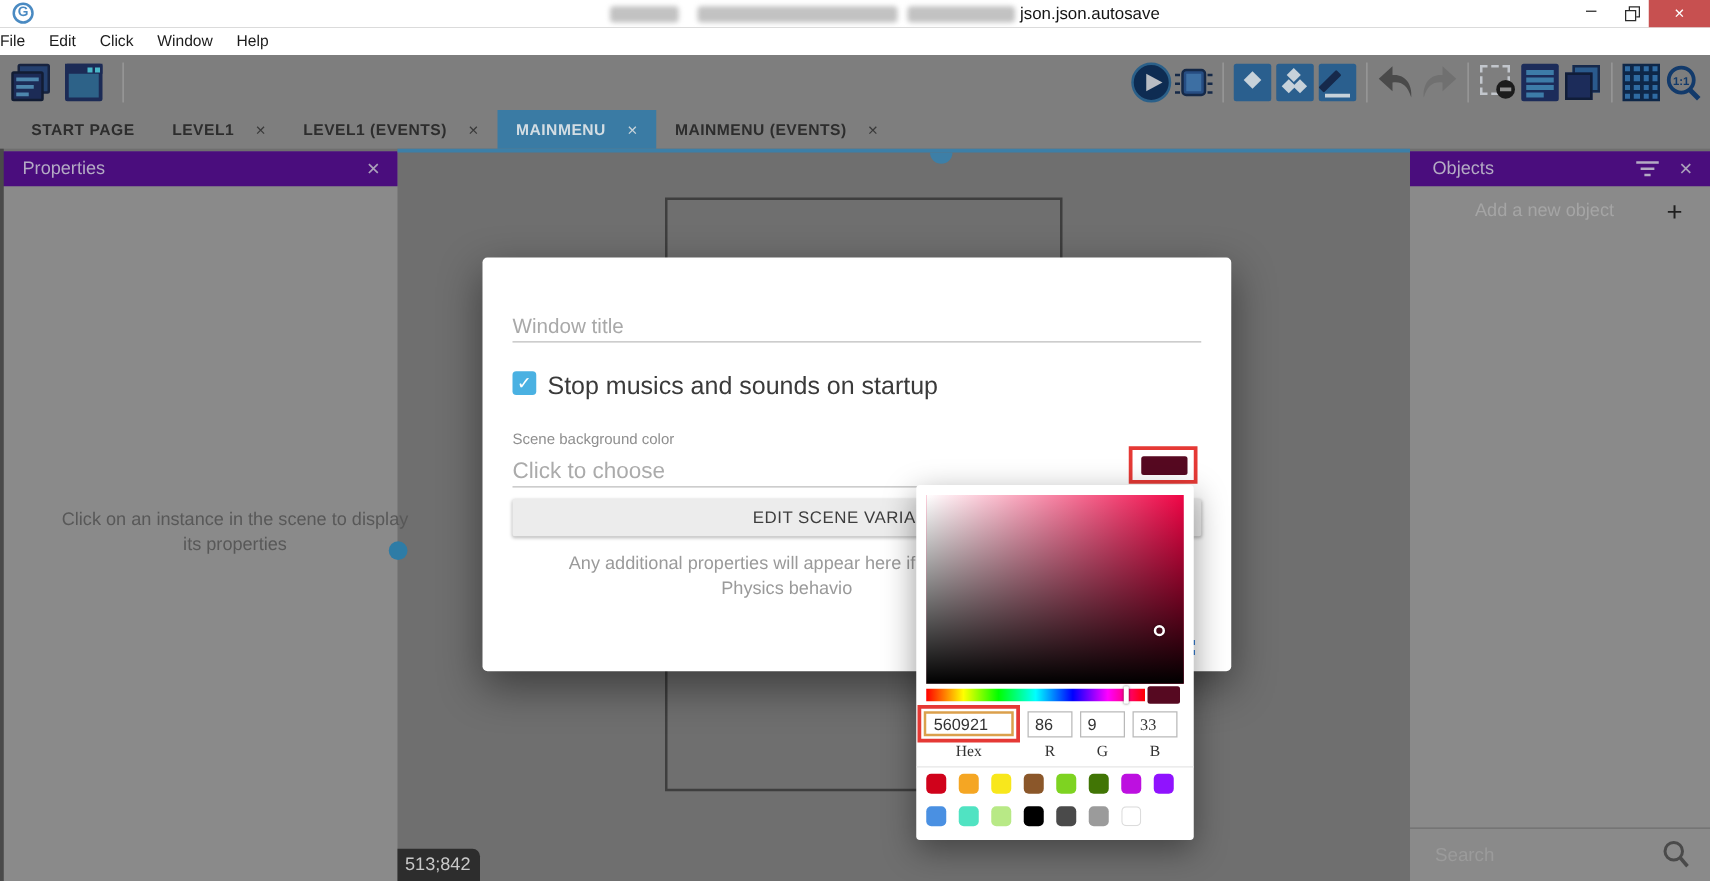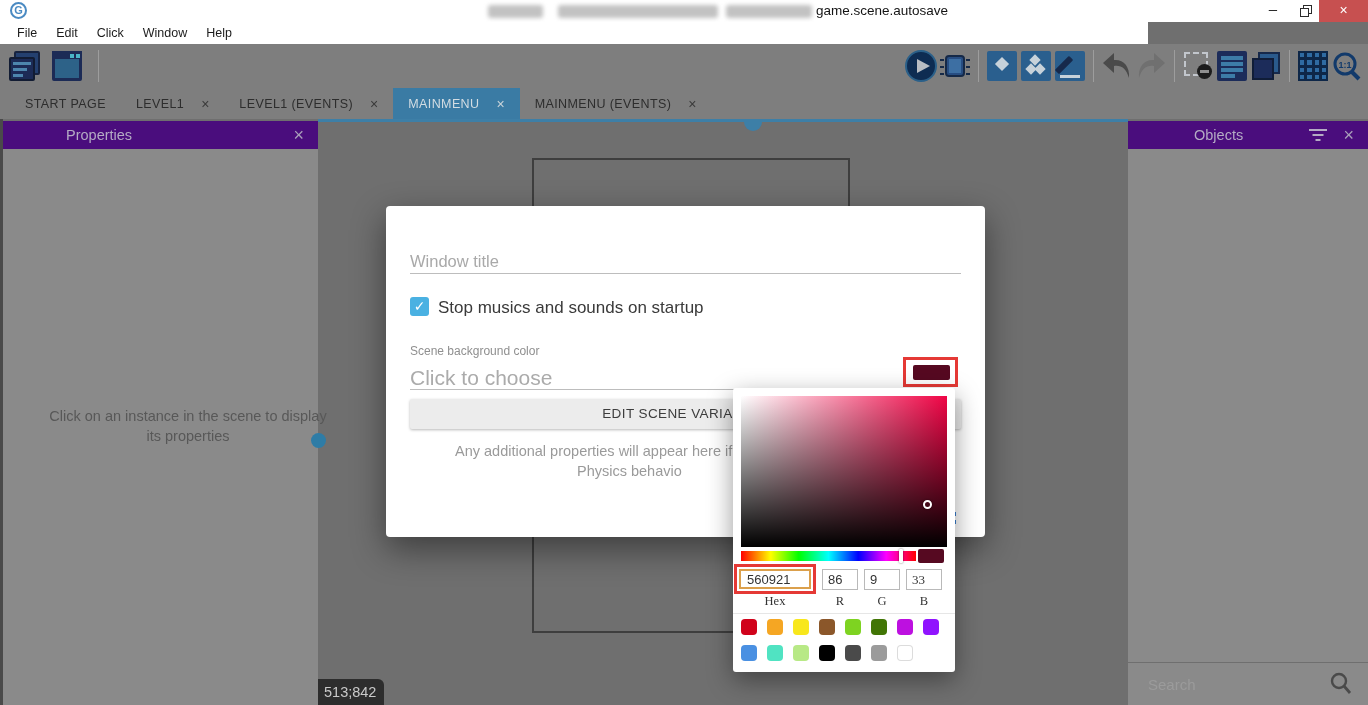--- a/index.html
+++ b/index.html
@@ -12,21 +12,21 @@
   .blur-blob { position:absolute; top:5px; height:13px; background:#c2c2c2; border-radius:3px; filter:blur(2px); }
   #blob1 { left:488px; width:55px; } #blob2 { left:558px; width:160px; } #blob3 { left:726px; width:86px; }
   #title-doc { position:absolute; left:816px; top:3px; font-size:13.5px; color:#141414; }
   #btn-min { position:absolute; left:1258px; top:0; width:30px; height:22px; color:#2b2b2b; font-size:15px; text-align:center; line-height:18px; }
   #btn-restore { position:absolute; left:1292px; top:0; width:30px; height:22px; }
   #btn-restore .sq1 { position:absolute; left:11px; top:5px; width:9px; height:9px; border:1px solid #2b2b2b; background:#fff; }
   #btn-restore .sq2 { position:absolute; left:8px; top:8px; width:9px; height:9px; border:1px solid #2b2b2b; background:#fff; }
   #btn-close { position:absolute; left:1319px; top:0; width:49px; height:22px; background:#c75050; color:#ffffff; font-size:14px; text-align:center; line-height:21px; }
 
   
-  #menubar { position:absolute; left:0; top:22px; width:1148px; height:22px; background:#ffffff; z-index:50; display:flex; align-items:center; padding-left:17px; }
+  #menubar { position:absolute; left:0; top:22px; width:1368px; height:22px; background:#ffffff; z-index:50; display:flex; align-items:center; padding-left:0; }
   .menu-item { font-size:12.5px; color:#1c1c1c; padding:0 11px 0 0; margin-right:8px; }
 
   
   #toolbar { position:absolute; left:0; top:44px; width:1368px; height:44px; background:#7e7e7e; z-index:5; }
   .tsep { width:1px; height:32px; background:#9d9d9d; margin:0 6px; align-self:center; }
   #toolbar-left { position:absolute; left:8px; top:5px; display:flex; gap:8px; }
   #toolbar-right { position:absolute; right:4px; top:5px; display:flex; gap:0; }
   .ticon { width:34px; height:34px; position:relative; }
   
   .ic-pm .b1 { position:absolute; left:6px; top:2px; width:26px; height:24px; background:#24406f; border:2px solid #17233f; border-radius:2px; }
@@ -67,37 +67,37 @@
   .ic-layers .fr { position:absolute; left:3px; top:9px; width:22px; height:22px; background:#1c2c5a; border:2px solid #101d38; }
   
   .ic-grid .g { position:absolute; left:2px; top:2px; width:30px; height:30px; background:#0e2748; display:grid; grid-template-columns:1fr 1fr 1fr 1fr; grid-template-rows:1fr 1fr 1fr 1fr; gap:3px; padding:2px; }
   .ic-grid .c { background:#2f6ba2; }
   
   .ic-zoom svg { position:absolute; left:1px; top:2px; }
 
   
   #tabbar { position:absolute; left:0; top:88px; width:1368px; height:31px; background:#7e7e7e; display:flex; padding-left:10px; z-index:5; }
   .tab { display:flex; align-items:center; height:31px; padding:0 15px; }
-  .tab-label { font-size:12.5px; letter-spacing:.4px; color:#2d2d2d; white-space:nowrap; }
+  .tab-label { font-size:12.5px; letter-spacing:.4px; color:#2d2d2d; white-space:nowrap;font-weight:bold; }
   .tab-close { font-size:14px; color:#3a3a3a; margin-left:17px; }
   .tab.active { background:#3a7ba4; }
   .tab.active .tab-label { color:#d3dde3; }
   .tab.active .tab-close { color:#c9d4da; }
 
   
   #left-edge { position:absolute; left:0; top:119px; width:3px; height:586px; background:#4a4a4a; z-index:6; }
   #scene { position:absolute; left:318px; top:119px; width:810px; height:586px; background:#6f6f6f; z-index:1; }
   #scene-topline { position:absolute; left:318px; top:119px; width:810px; height:3px; background:#3d7fa7; z-index:6; }
   #scene-handle { position:absolute; left:744px; top:122px; width:18px; height:9px; background:#3d7fa7; border-radius:0 0 9px 9px; z-index:6; }
   #divider-dot { position:absolute; left:311px; top:433px; width:15px; height:15px; border-radius:50%; background:#2e7ca6; z-index:6; }
   #scene-rect { position:absolute; left:532px; top:158px; width:318px; height:475px; border:2px solid #3e3e3e; z-index:2; }
   #coord-badge { position:absolute; left:318px; top:679px; width:66px; height:26px; background:#2d2d2d; border-radius:0 6px 0 0; color:#c9c9c9; font-size:14.5px; line-height:26px; padding-left:6px; z-index:7; }
 
   #props-panel { position:absolute; left:0; top:121px; width:318px; height:584px; background:#8a8a8a; z-index:5; }
-  .panel-header { position:absolute; left:0; top:0; width:100%; height:28px; background:#4a0d7d; display:flex; align-items:center;padding-left:48px; }
+  .panel-header { position:absolute; left:0; top:0; width:100%; height:28px; background:#4a0d7d; display:flex; align-items:center; }
   .panel-title { font-size:14.5px; color:#b4abc4; margin-left:18px; flex:1; }
   .panel-close { font-size:18px; color:#aaa0ba; margin-right:14px; }
   #props-empty { position:absolute; left:20px; top:285px; width:278px; text-align:center; font-size:14.5px; color:#585858; line-height:20px;margin-left:29px; }
 
   #objects-panel { position:absolute; left:1128px; top:121px; width:240px; height:584px; background:#8a8a8a; z-index:5; }
   .filter-icon { width:18px; height:12px; position:relative; margin-right:16px; }
   .filter-icon span { position:absolute; left:50%; transform:translateX(-50%); height:2px; background:#b4abc4; display:block; }
   .filter-icon .f1 { top:0; width:18px; } .filter-icon .f2 { top:5px; width:11px; } .filter-icon .f3 { top:10px; width:5px; }
   #add-object-row { position:absolute; left:0; top:28px; width:100%; height:42px; }
   #add-object-label { position:absolute; left:52px; top:12px; font-size:14.5px; color:#a5a5a5; }
@@ -106,23 +106,23 @@
   #search-input { position:absolute; left:20px; top:9px; width:170px; height:24px; border:none; background:transparent; outline:none; font-size:15px; color:#333; font-family:"Liberation Sans",sans-serif; }
   #search-input::placeholder { color:#9b9b9b; }
   #search-icon { position:absolute; right:16px; top:9px; }
 
   
   #dialog { position:absolute; left:386px; top:206px; width:599px; height:331px; background:#ffffff; border-radius:4px; box-shadow:0 12px 34px rgba(0,0,0,.45); z-index:20; }
   #dlg-window-title { position:absolute; left:24px; top:46px; font-size:16.5px; color:#a9a9a9; }
   .dlg-underline { position:absolute; height:1px; background:#bdbdbd; }
   #ul1 { left:24px; top:67px; width:551px; }
   #dlg-checkbox { position:absolute; left:24px; top:91px; width:19px; height:19px; background:#4ab1e2; border-radius:3px; color:#ffffff; font-size:14px; line-height:19px; text-align:center; }
-  #dlg-check-label { position:absolute; left:52px; top:92px; font-size:17px; color:#3a3a3a;text-align:right; }
+  #dlg-check-label { position:absolute; left:52px; top:92px; font-size:20px; color:#3a3a3a;text-align:right; }
   #dlg-bg-label { position:absolute; left:24px; top:138px; font-size:12px; color:#8f8f8f; }
-  #dlg-choose { position:absolute; left:24px; top:160px; font-size:21px; color:#ababab; }
+  #dlg-choose { position:absolute; left:24px; top:160px; font-size:18px; color:#ababab; }
   #ul2 { left:24px; top:183px; width:486px; }
   #dlg-button { position:absolute; left:24px; top:193px; width:551px; height:30px; background:#ececec; border-radius:2px; box-shadow:0 1px 3px rgba(0,0,0,.28); text-align:center; line-height:30px; font-size:13.5px; letter-spacing:.4px; color:#3d3d3d; }
   #dlg-help1 { position:absolute; left:69px; top:237px; font-size:14.5px; color:#9a9a9a; white-space:nowrap; }
   #dlg-help2 { position:absolute; left:191px; top:257px; font-size:14.5px; color:#9a9a9a; white-space:nowrap; }
   .action-frag { position:absolute; width:4px; height:4px; background:#3a7fd0; }
   #frag1 { left:566px; top:306px; } #frag2 { left:566px; top:314px; }
 
   
   #swatch-annot { position:absolute; left:903px; top:357px; width:55px; height:30px; border:3px solid #e53935; background:#ffffff; z-index:25; }
   #dlg-swatch { position:absolute; left:7px; top:5px; width:37px; height:15px; border-radius:2px; }
@@ -152,21 +152,21 @@
   .swatch.white { box-shadow:inset 0 0 0 1px #dcdcdc; }
 </style>
 </head>
 <body>
 
 <div id="titlebar">
   <div id="app-logo">G</div>
   <div class="blur-blob" id="blob1"></div>
   <div class="blur-blob" id="blob2"></div>
   <div class="blur-blob" id="blob3"></div>
-  <div id="title-doc">game.scene.autosave</div>
+  <div id="title-doc">json.json.autosave</div>
   <div id="btn-min">–</div>
   <div id="btn-restore">
       <span class="sq1"></span>
       <span class="sq2"></span>
     </div>
   <div id="btn-close">×</div>
 </div>
 
 <div id="menubar">
     <span class="menu-item">File</span>
@@ -323,20 +323,24 @@
 
 <div id="objects-panel">
   <div class="panel-header">
     <span class="panel-title">Objects</span>
     <span class="filter-icon">
         <span class="f1"></span>
         <span class="f2"></span>
         <span class="f3"></span>
       </span>
     <span class="panel-close">×</span>
+  </div>
+  <div id="add-object-row">
+    <span id="add-object-label">Add a new object</span>
+    <span id="add-object-plus">+</span>
   </div>
   <div id="search-row">
     <input id="search-input" placeholder="Search" style="">
     <span id="search-icon"><svg width="22" height="24" viewBox="0 0 22 24">
           <circle cx="9" cy="9" r="7" fill="none" stroke="#4a4a4a" stroke-width="2.4"></circle>
           <line x1="14" y1="14" x2="20" y2="21" stroke="#4a4a4a" stroke-width="2.8"></line>
         </svg></span>
   </div>
 </div>
 

